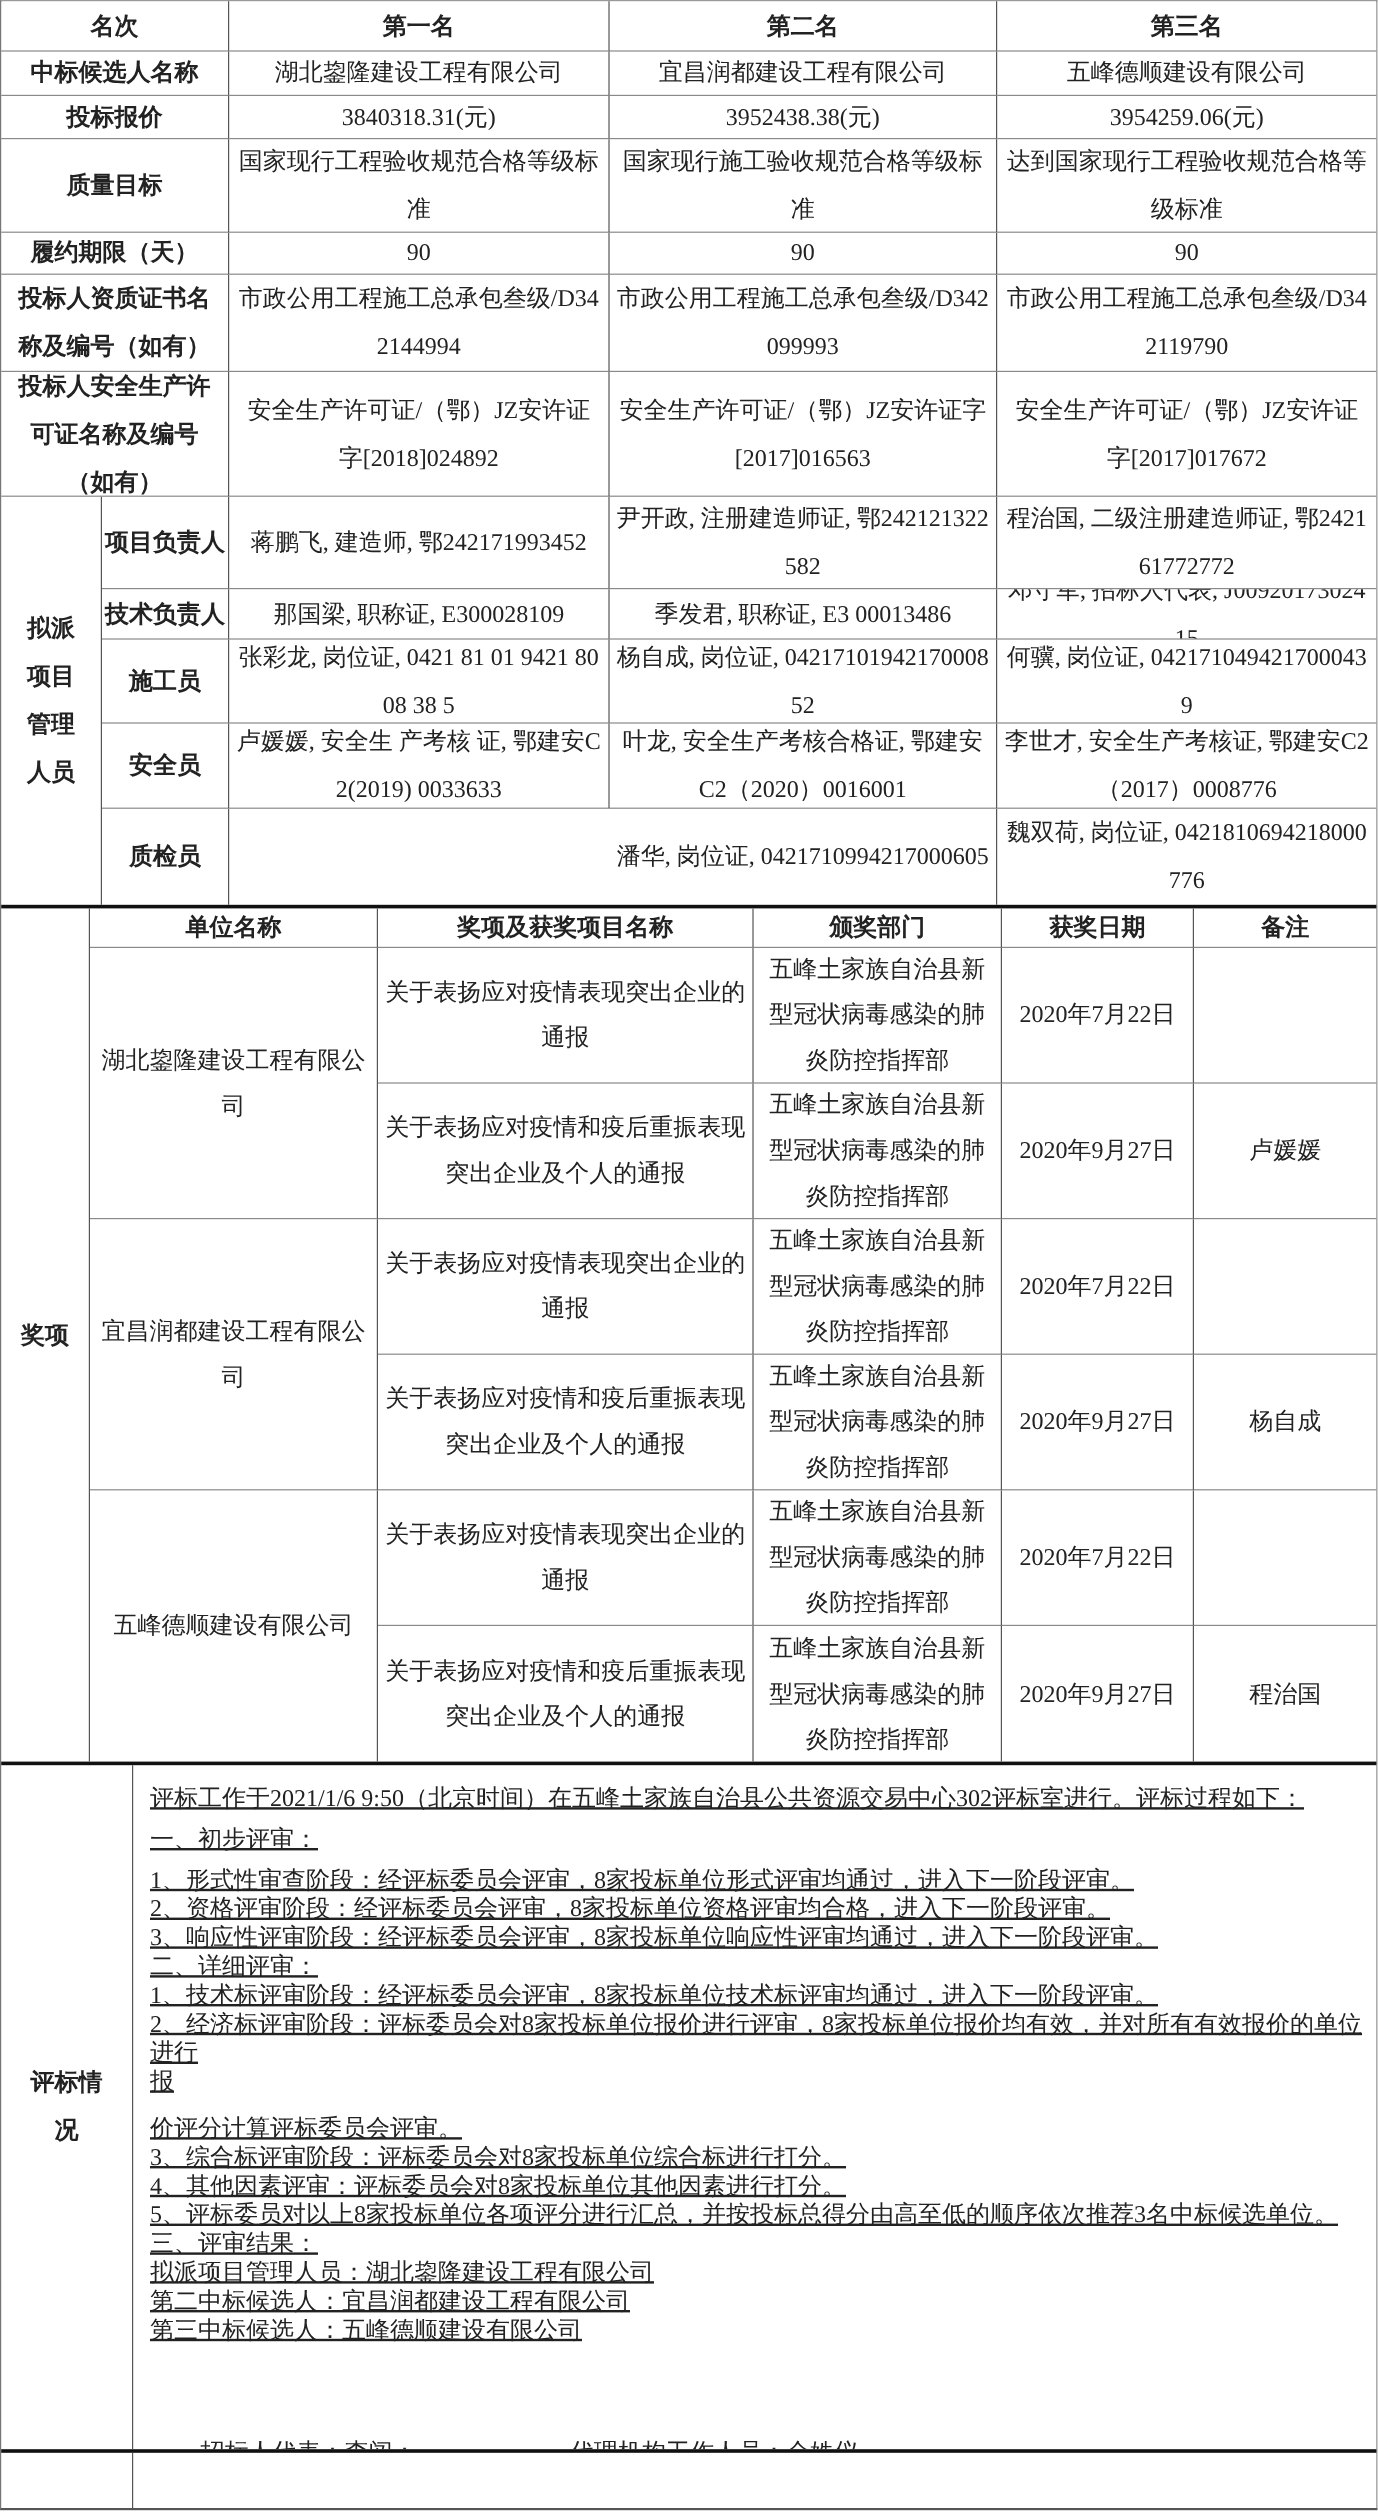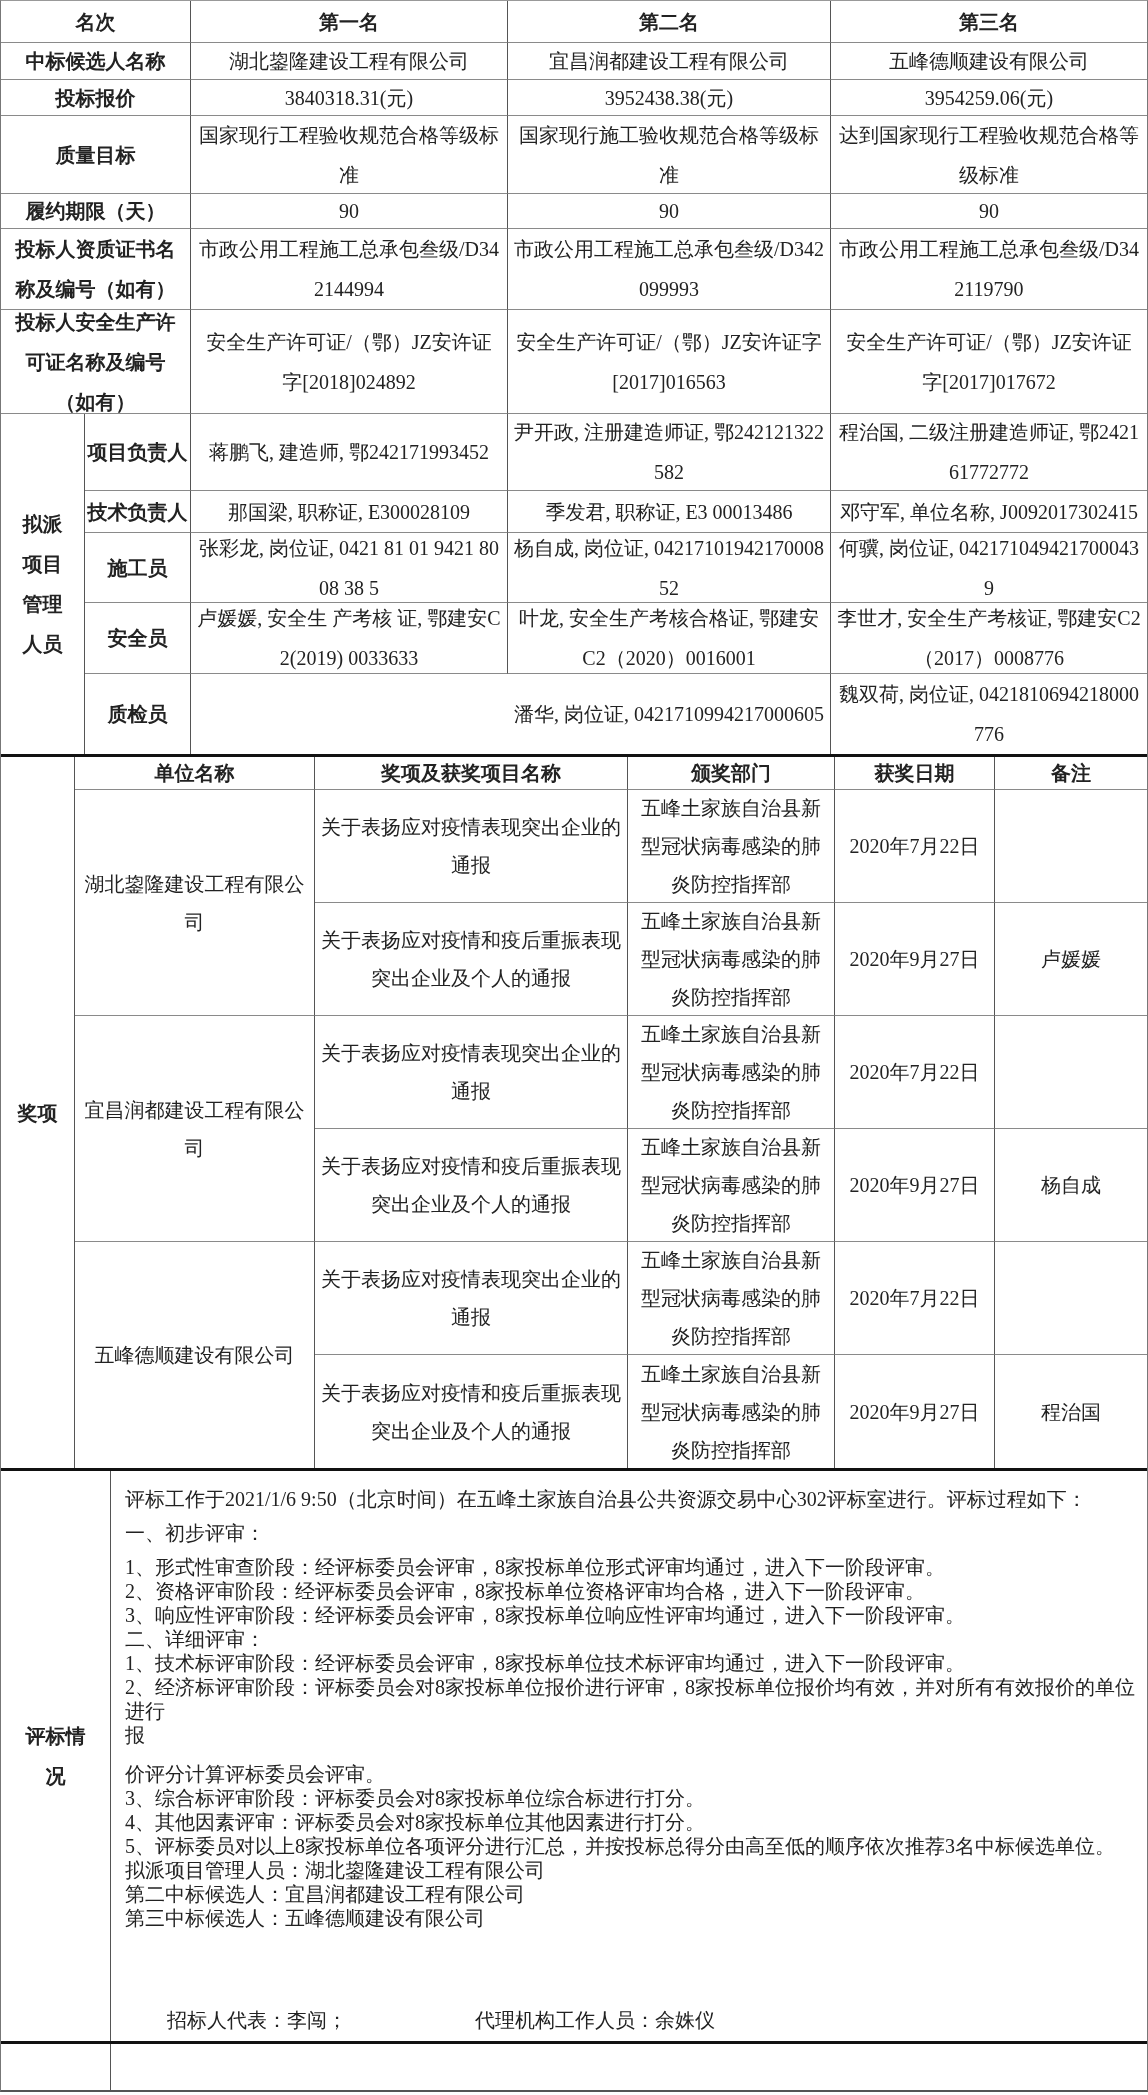--- a/index.html
+++ b/index.html
@@ -56,20 +56,21 @@
     grid-template-columns:110px 1036px;
     grid-template-rows:570px;
     border-top:3px solid #111;
   }
   .evlabel { padding:0 20px; line-height:40px; }
   .evbody {
     border-bottom:none; border-right:none;
     padding:16px 10px 0 14px;
     font-size:20px;
     text-align:left;
+    text-decoration:underline;
   }
   .evbody .ln { line-height:24px; white-space:pre-wrap; }
   .evbody .mb { margin-bottom:10px; }
   .evbody .mt { margin-top:15px; }
   .sig { margin-top:78px; display:flex; line-height:24px; }
   .sig .s1 { margin-left:42px; }
   .sig .s2 { margin-left:128px; }
   
   .t4 {
     display:grid;
@@ -123,21 +124,21 @@
     <div class="c lb pgroup nb" style="grid-area:8/1/13/2">拟派项目管理人员</div>
 
     <div class="c lb plabel" style="grid-area:8/2/9/3">项目负责人</div>
     <div class="c" style="grid-area:8/3/9/4">蒋鹏飞, 建造师, 鄂242171993452</div>
     <div class="c" style="grid-area:8/4/9/5">尹开政, 注册建造师证, 鄂242121322582</div>
     <div class="c nr" style="grid-area:8/5/9/6">程治国, 二级注册建造师证, 鄂242161772772</div>
 
     <div class="c lb plabel" style="grid-area:9/2/10/3">技术负责人</div>
     <div class="c" style="grid-area:9/3/10/4">那国梁, 职称证, E300028109</div>
     <div class="c" style="grid-area:9/4/10/5">季发君, 职称证, E3 00013486</div>
-    <div class="c nr" style="grid-area:9/5/10/6">邓守军, 单位名称, J0092017302415</div>
+    <div class="c nr" style="grid-area:9/5/10/6">邓守军, 招标人代表, J0092017302415</div>
 
     <div class="c lb plabel" style="grid-area:10/2/11/3">施工员</div>
     <div class="c" style="grid-area:10/3/11/4">张彩龙, 岗位证, 0421 81 01 9421 8008 38 5</div>
     <div class="c" style="grid-area:10/4/11/5">杨自成, 岗位证, 0421710194217000852</div>
     <div class="c nr" style="grid-area:10/5/11/6">何骥, 岗位证, 0421710494217000439</div>
 
     <div class="c lb plabel" style="grid-area:11/2/12/3">安全员</div>
     <div class="c" style="grid-area:11/3/12/4">卢媛媛, 安全生 产考核 证, 鄂建安C2(2019) 0033633</div>
     <div class="c" style="grid-area:11/4/12/5">叶龙, 安全生产考核合格证, 鄂建安C2（2020）0016001</div>
     <div class="c nr" style="grid-area:11/5/12/6">李世才, 安全生产考核证, 鄂建安C2（2017）0008776</div>
@@ -200,20 +201,21 @@
       <div class="ln">2、资格评审阶段：经评标委员会评审，8家投标单位资格评审均合格，进入下一阶段评审。</div>
       <div class="ln">3、响应性评审阶段：经评标委员会评审，8家投标单位响应性评审均通过，进入下一阶段评审。</div>
       <div class="ln">二、详细评审：</div>
       <div class="ln">1、技术标评审阶段：经评标委员会评审，8家投标单位技术标评审均通过，进入下一阶段评审。</div>
       <div class="ln">2、经济标评审阶段：评标委员会对8家投标单位报价进行评审，8家投标单位报价均有效，并对所有有效报价的单位进行</div>
       <div class="ln">报</div>
       <div class="ln mt">价评分计算评标委员会评审。</div>
       <div class="ln">3、综合标评审阶段：评标委员会对8家投标单位综合标进行打分。</div>
       <div class="ln">4、其他因素评审：评标委员会对8家投标单位其他因素进行打分。</div>
       <div class="ln">5、评标委员对以上8家投标单位各项评分进行汇总，并按投标总得分由高至低的顺序依次推荐3名中标候选单位。</div>
+      <div class="ln">三、评审结果：</div>
       <div class="ln">拟派项目管理人员：湖北鋆隆建设工程有限公司</div>
       <div class="ln">第二中标候选人：宜昌润都建设工程有限公司</div>
       <div class="ln">第三中标候选人：五峰德顺建设有限公司</div>
       <div class="sig">
         <span class="s1">招标人代表：李闯；</span>
         <span class="s2">代理机构工作人员：余姝仪</span>
       </div>
     </div>
   </div>
 

